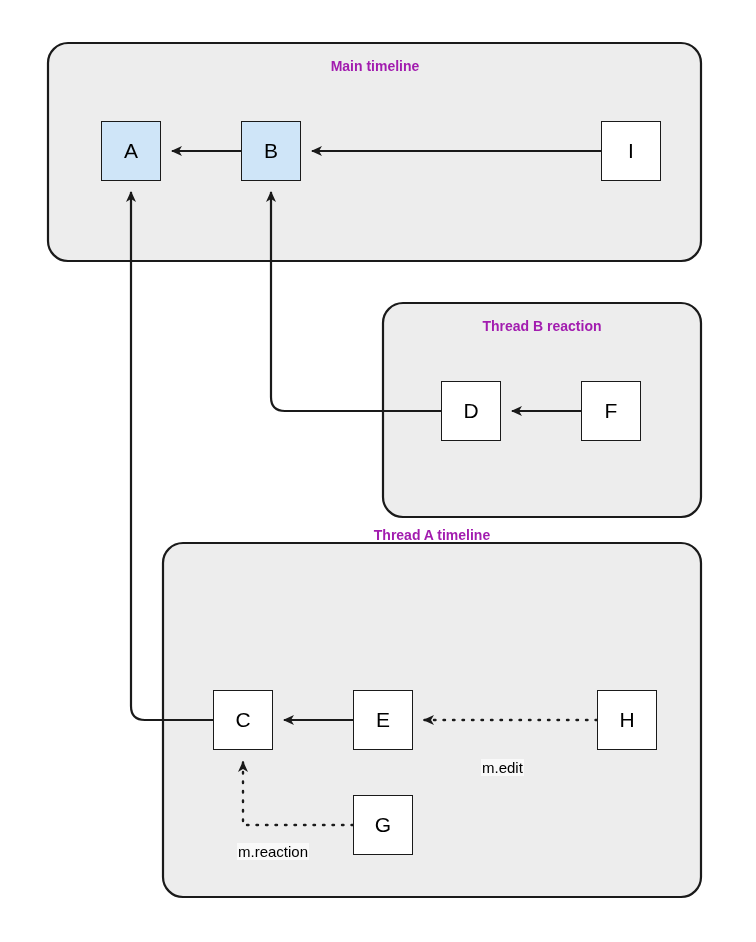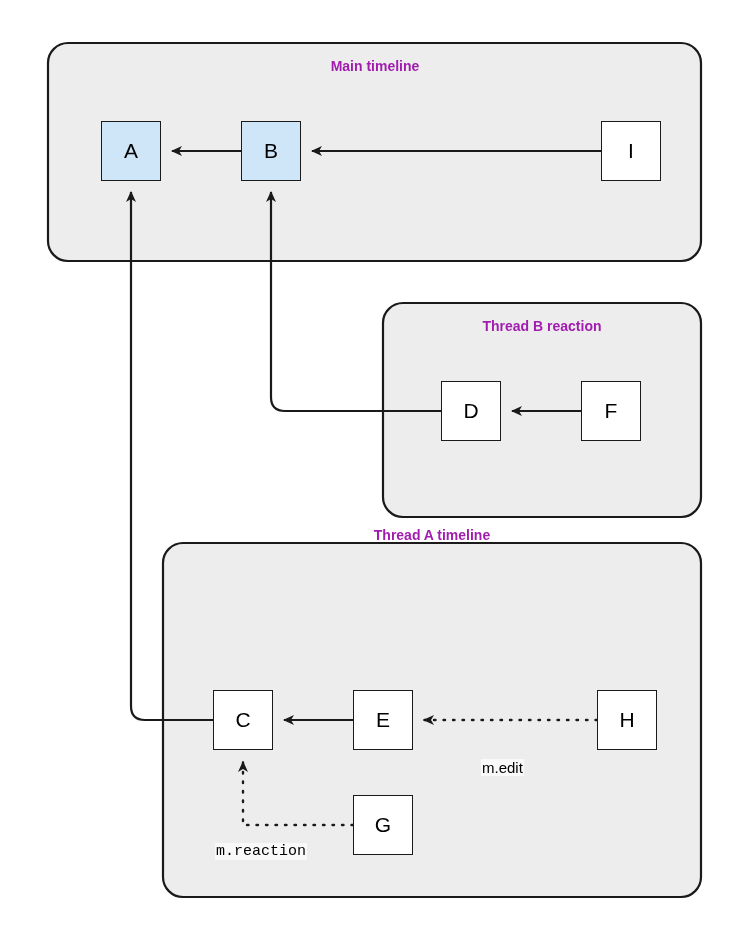--- a/index.html
+++ b/index.html
@@ -100,13 +100,13 @@
 <div class="node-box highlight" style="left:241px; top:121px;">B</div>
 <div class="node-box" style="left:601px; top:121px;">I</div>
 <div class="node-box" style="left:441px; top:381px;">D</div>
 <div class="node-box" style="left:581px; top:381px;">F</div>
 <div class="node-box" style="left:213px; top:690px;">C</div>
 <div class="node-box" style="left:353px; top:690px;">E</div>
 <div class="node-box" style="left:597px; top:690px;">H</div>
 <div class="node-box" style="left:353px; top:795px;">G</div>
 
 <div class="edge-label" style="left:481px; top:711px;margin-top:48px;">m.edit</div>
-<div class="edge-label" style="left:215px; top:843px;font-family:Liberation Mono, monospace;">m.reaction</div>
+<div class="edge-label" style="left:237px; top:843px;">m.reaction</div>
 
 </body></html>

